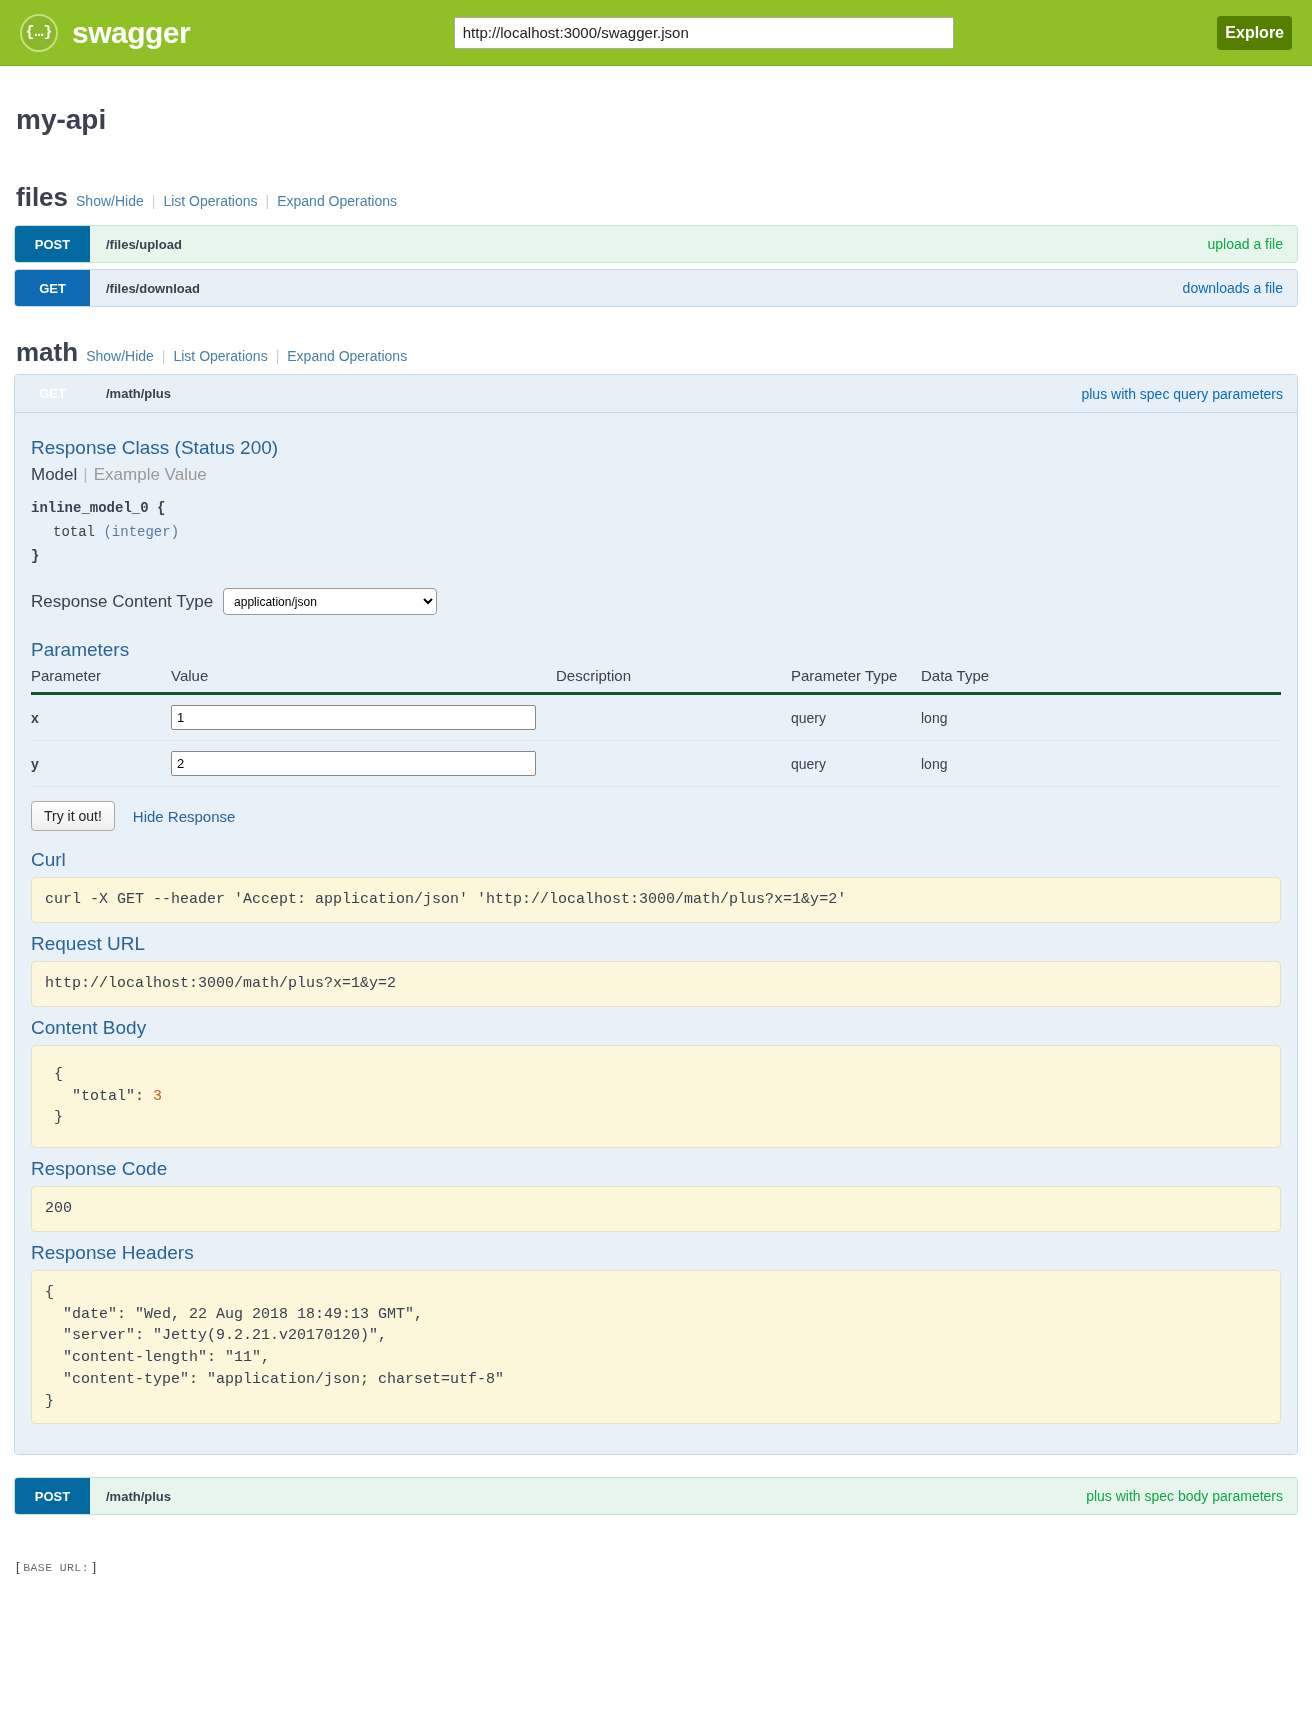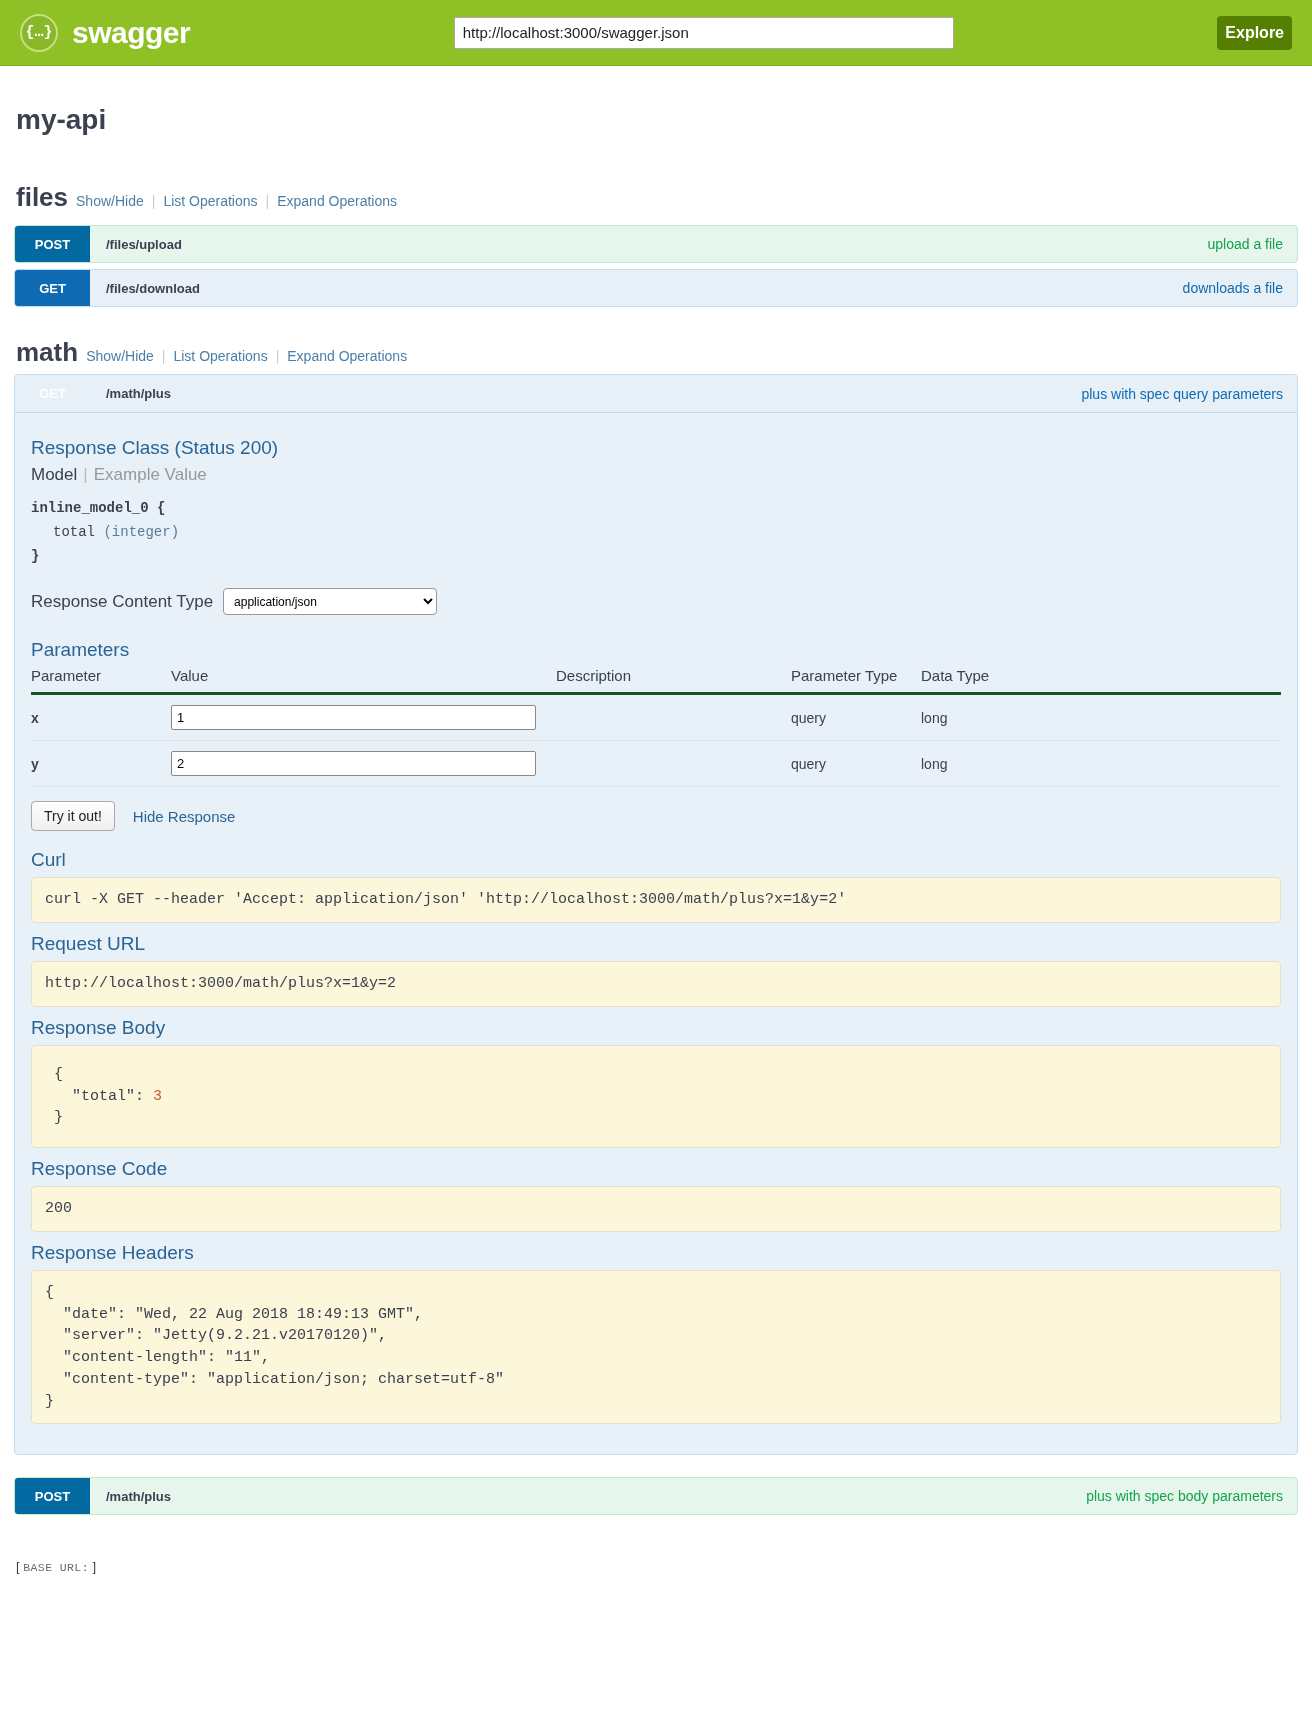--- a/index.html
+++ b/index.html
@@ -382,21 +382,21 @@
           <button class="tryit-btn">Try it out!</button>
           <a class="hide-resp">Hide Response</a>
         </div>
 
         <h4 class="section-h">Curl</h4>
         <div class="code-block">curl -X GET --header 'Accept: application/json' 'http://localhost:3000/math/plus?x=1&amp;y=2'</div>
 
         <h4 class="section-h">Request URL</h4>
         <div class="code-block">http://localhost:3000/math/plus?x=1&amp;y=2</div>
 
-        <h4 class="section-h">Response Body</h4>
+        <h4 class="section-h">Content Body</h4>
         <div class="code-block tall"><span>{</span>
 <span>  "total": </span><span class="json-num">3</span>
 <span>}</span></div>
 
         <h4 class="section-h">Response Code</h4>
         <div class="code-block">200</div>
 
         <h4 class="section-h">Response Headers</h4>
         <div class="code-block">{
   "date": "Wed, 22 Aug 2018 18:49:13 GMT",

